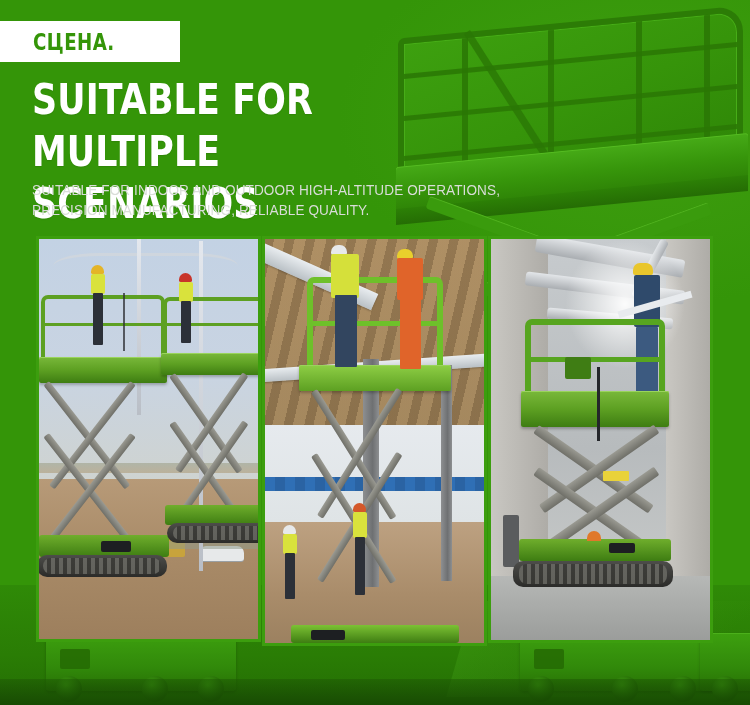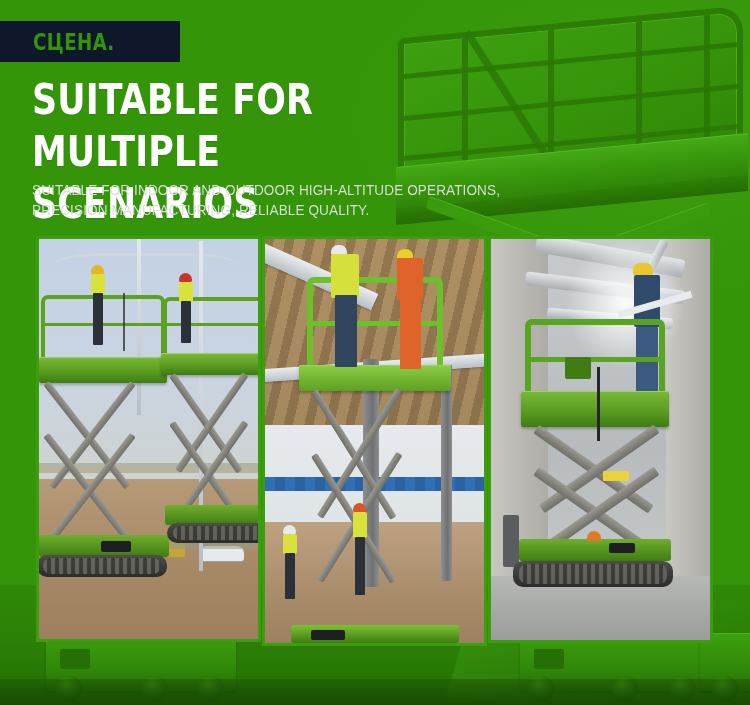--- a/index.html
+++ b/index.html
@@ -152,21 +152,21 @@
     width: 330px; height: 96px;
     background: linear-gradient(135deg, rgba(80,180,30,.30), rgba(40,120,10,0) 70%);
     transform: skewX(-16deg);
   }
 
   
   .label-badge {
     position: absolute;
     left: 0; top: 21px;
     width: 180px; height: 41px;
-    background: #0f172a;
+    background: #ffffff;
     display: flex;
     align-items: center;
     z-index: 6;
   }
   .label-badge span {
     display: block;
     margin-left: 33px;
     color: #349508;
     font-family: "DejaVu Sans Condensed", "Liberation Sans Narrow", "Liberation Sans", sans-serif;
     font-size: 23px;

